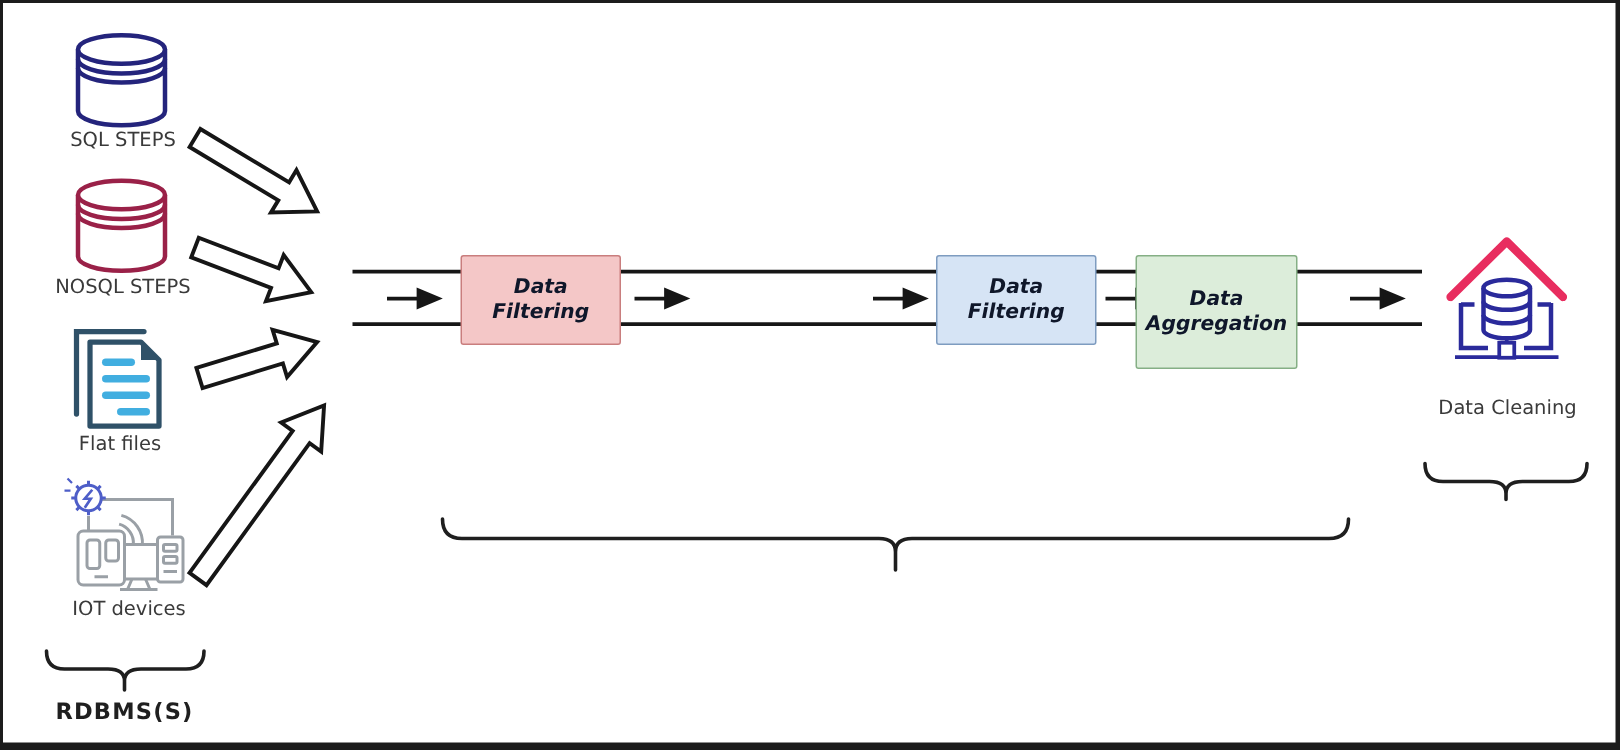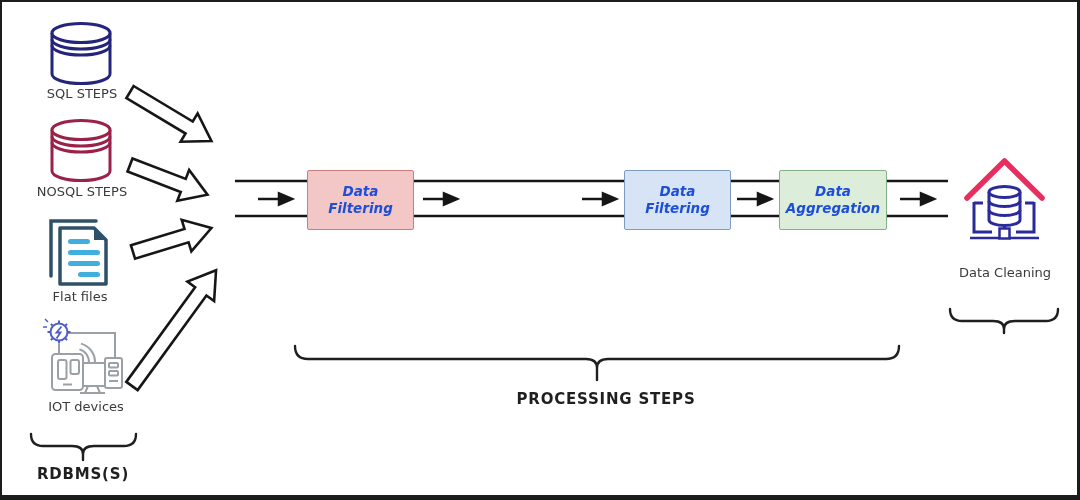--- a/index.html
+++ b/index.html
@@ -5,27 +5,27 @@
   html,body{margin:0;padding:0;background:#e8e8e8;font-family:"DejaVu Sans",sans-serif;}
   .canvas{
     position:relative;width:1080px;height:500px;background:#ffffff;
     border-style:solid;border-color:#1c1c1c;
     border-width:2px 3px 5px 2px;box-sizing:border-box;overflow:hidden;
   }
   .art{position:absolute;left:0;top:0;width:1080px;height:500px;}
   .step{
     position:absolute;display:flex;align-items:center;justify-content:center;
     text-align:center;font-style:italic;font-weight:bold;font-size:13.5px;
-    line-height:1.25;color:#1d4ed8;border:1.5px solid;border-radius:2px;
+    line-height:1.25;color:#0f172a;border:1.5px solid;border-radius:2px;
     box-sizing:border-box;padding:2px 6px;z-index:3;
   }
   .step1{left:305px;top:168px;width:107px;height:60px;background:#F4C7C7;border-color:#C97E7E;}
   .step2{left:463px;top:168px;width:107px;height:60px;background:#F7ECC8;border-color:#C9B37E;}
   .step3{left:622px;top:168px;width:107px;height:60px;background:#D6E4F5;border-color:#7E9CC0;}
-  .step4{left:777px;top:168px;width:108px;height:60px;background:#DCEDDA;border-color:#85AF85;}
+  .step4{left:755px;top:168px;width:108px;height:76px;background:#DCEDDA;border-color:#85AF85;}
   .lbl{position:absolute;transform:translateX(-50%);white-space:nowrap;z-index:3;}
   .icon-lbl{font-size:13px;color:#3a3a3a;}
   .brace-lbl{font-size:15px;font-weight:bold;color:#1f1f1f;letter-spacing:0.8px;}
 </style>
 </head>
 <body>
 
 <div class="canvas">
 
   <svg class="art" viewBox="0 0 1080 500">
@@ -157,15 +157,14 @@
   <div class="step step3">Data Filtering</div>
   <div class="step step4">Data Aggregation</div>
 
   <div class="lbl icon-lbl" style="left:80px;top:84px;">SQL STEPS</div>
   <div class="lbl icon-lbl" style="left:80px;top:182px;">NOSQL STEPS</div>
   <div class="lbl icon-lbl" style="left:78px;top:287px;">Flat files</div>
   <div class="lbl icon-lbl" style="left:84px;top:397px;">IOT devices</div>
   <div class="lbl icon-lbl" style="left:1003px;top:263px;">Data Cleaning</div>
 
   <div class="lbl brace-lbl" style="left:81px;top:463px;">RDBMS(S)</div>
-  <div class="lbl brace-lbl" style="left:604px;top:388px;">PROCESSING STEPS</div>
 
 </div>
 
 </body></html>

